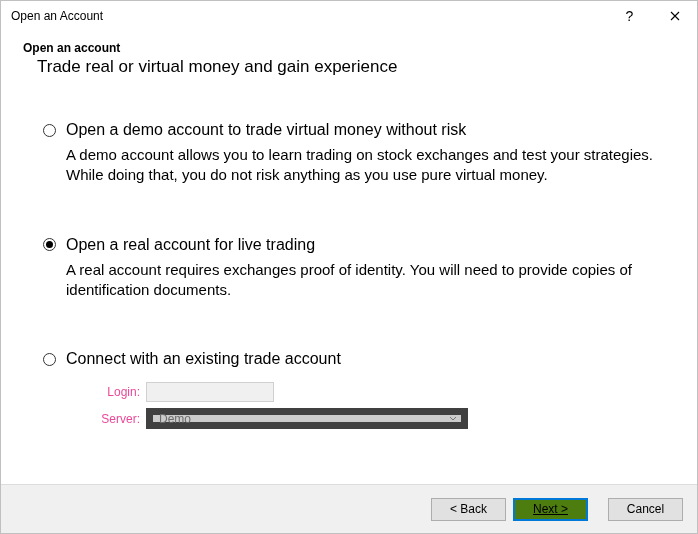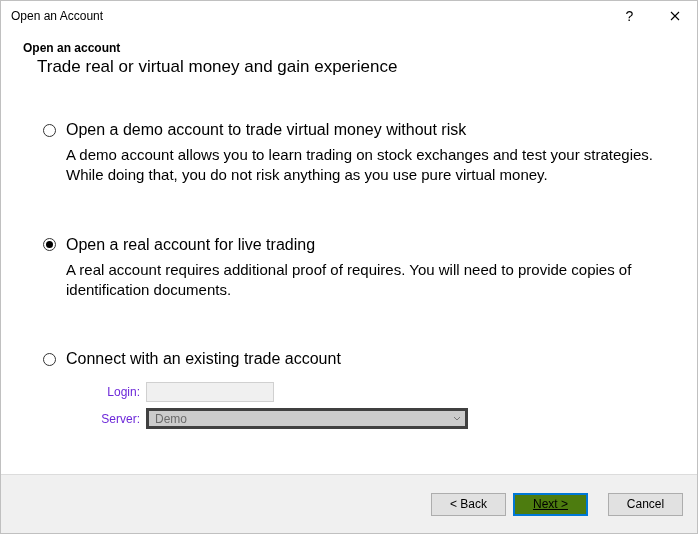--- a/index.html
+++ b/index.html
@@ -45,34 +45,34 @@
       background: #fff;
       flex-shrink: 0;
     }
     .radio.checked::after {
       content: ""; width: 7px; height: 7px; background: #000; border-radius: 50%;
     }
     .opt-title { font-size: 16px; }
     .opt-desc { font-size: 15px; margin-left: 23px; margin-top: 6px; color: #000; line-height: 1.35; max-width: 600px;}
     .form { margin-left: 23px; margin-top: 14px; }
     .form-row { display: flex; align-items: center; margin-bottom: 6px; }
-    .form-row label { width: 80px; text-align: right; padding-right: 6px; font-size: 12px; color: #6d28d9;}
+    .form-row label { width: 80px; text-align: right; padding-right: 6px; font-size: 12px; color: #ec4899;}
     .form-row input[type=text], .form-row input[type=password] {
       width: 128px; height: 20px; border: 1px solid #d0d0d0; background: #f0f0f0;
       font-size: 12px; padding: 0 4px; color: #666;
     }
     .form-row .select {
-      width: 322px; height: 21px; border: 3px solid #404040; background: #cccccc;
+      width: 322px; height: 21px; border: 7px solid #404040; background: #cccccc;
       display: flex; align-items: center; justify-content: space-between;
       padding: 0 4px 0 6px; color: #6b6b6b; font-size: 12px; gap: 28px;
     }
     .form-row .select .chev { font-size: 10px; color: #777; }
     .footer {
       position: absolute; bottom: 0; left: 0; right: 0;
-      height: 59px; border-top: 1px solid #dcdcdc;
+      height: 49px; border-top: 1px solid #dcdcdc;
       display: flex; align-items: center; justify-content: flex-end;
       padding-right: 14px; gap: 7px; background: #f0f0f0;
     }
     .wbtn {
       width: 75px; height: 23px; border: 1px solid #adadad; background: #e1e1e1;
       font-size: 12px; display: flex; align-items: center; justify-content: center;
       color: #000;
     }
     .wbtn.primary { border: 1px solid #0078d7; outline: 1px solid #0078d7; outline-offset: -2px; background: #4d7c0f; text-decoration: underline; }
     .page { position: relative; width: 698px; height: 534px; border: 1px solid #c0c0c0;}
@@ -108,21 +108,21 @@
         <span class="opt-title">Open a demo account to trade virtual money without risk</span>
       </div>
       <div class="opt-desc">A demo account allows you to learn trading on stock exchanges and test your strategies. While doing that, you do not risk anything as you use pure virtual money.</div>
     </div>
 
     <div class="option">
       <div class="opt-head">
         <span class="radio checked"></span>
         <span class="opt-title">Open a real account for live trading</span>
       </div>
-      <div class="opt-desc">A real account requires additional proof of requires. You will need to provide copies of identification documents.</div>
+      <div class="opt-desc">A real account requires exchanges proof of identity. You will need to provide copies of identification documents.</div>
     </div>
 
     <div class="option last">
       <div class="opt-head">
         <span class="radio"></span>
         <span class="opt-title">Connect with an existing trade account</span>
       </div>
       <div class="form">
         <div class="form-row">
           <label>Login:</label>

